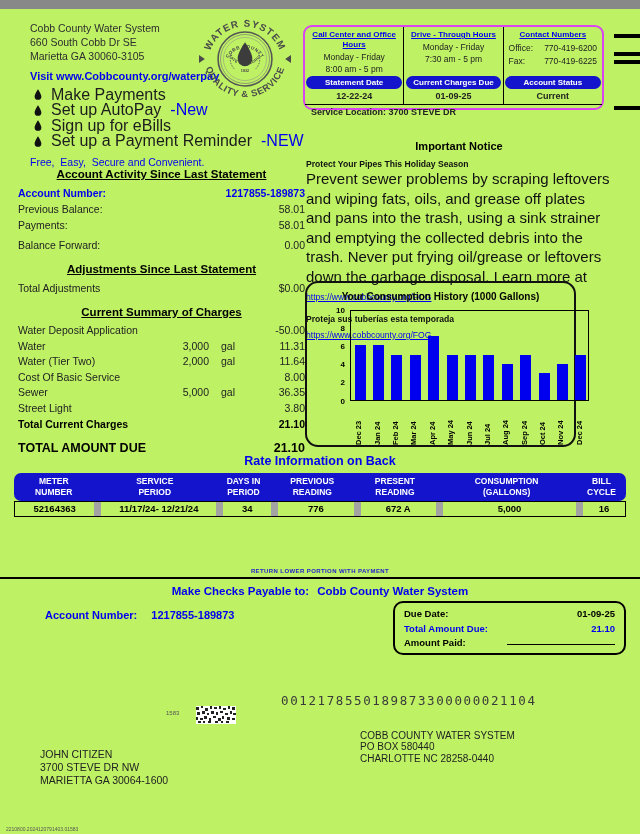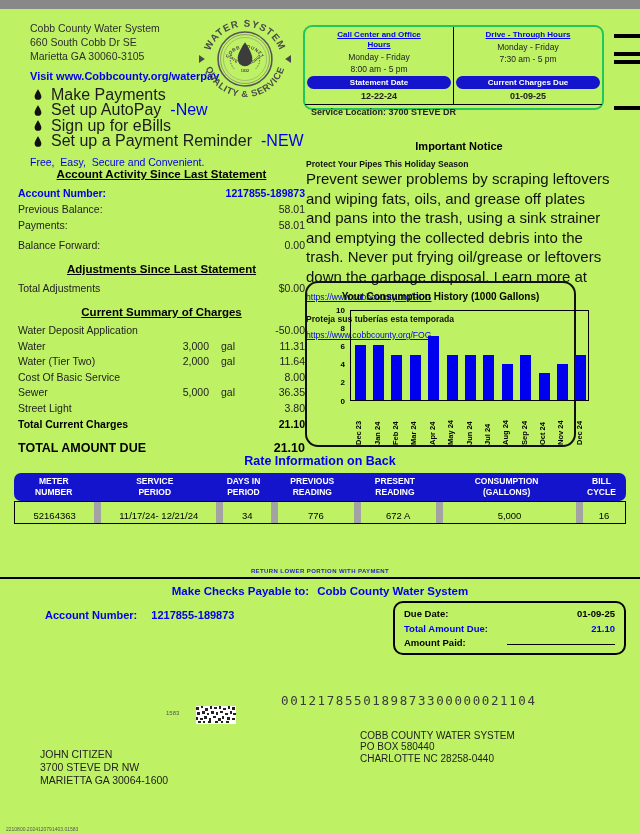--- a/index.html
+++ b/index.html
@@ -8,21 +8,21 @@
           font-family: "Liberation Sans", sans-serif; color: #222; overflow: hidden; }
 
   
   .sender { position: absolute; left: 30px; top: 13px; font-size: 10.5px; line-height: 1.32; color: #2e2e2e; }
   .visit  { color: #0000EE; font-weight: bold; font-size: 11px; margin-top: 5px; }
 
   .logo { position: absolute; left: 196px; top: 3px; overflow: visible; }
 
   
   .infobox { position: absolute; left: 303px; top: 16px; width: 301px; height: 85px;
-             border: 2px solid #22c55e; border-radius: 9px; display: flex; flex-direction: column; }
+             border: 2px solid #d946ef; border-radius: 9px; display: flex; flex-direction: column; }
   .ib-cols { display: flex; flex: 1; }
   .ib-col  { flex: 1; display: flex; flex-direction: column; align-items: center; padding-top: 3px; }
   .ib-col + .ib-col { border-left: 1.5px solid #000; }
   .ib-link { color: #0000EE; text-decoration: underline; font-weight: bold; font-size: 8px;
              text-align: center; line-height: 1.25; max-width: 86px; }
   .ib-link.nowrap { white-space: nowrap; max-width: none; }
   .ib-hours { font-size: 8.5px; line-height: 1.4; text-align: center; margin-top: 2px; }
   .contact-row { display: flex; justify-content: space-between; width: 90%; font-size: 8.5px; margin-top: 3px; }
   .pill { margin-top: auto; width: 97%; background: #1414CC; color: #fff; font-weight: bold;
           font-size: 8px; text-align: center; border-radius: 8px; padding: 2px 0 2.5px; }
@@ -66,21 +66,21 @@
           writing-mode: vertical-rl; transform: rotate(180deg); height: 40px; }
 
   
   .rateinfo { position: absolute; top: 445px; left: 0; width: 640px; text-align: center;
               color: #0000EE; font-weight: bold; font-size: 12.5px; }
   .meter  { position: absolute; left: 14px; top: 464px; width: 612px; }
   .m-head { display: flex; background: #1414CC; border-radius: 7px; color: #fff; font-weight: bold;
             font-size: 8.5px; text-align: center; padding: 3px 0; }
   .m-hcell { display: flex; flex-direction: column; justify-content: center; line-height: 1.3; }
   .m-row  { display: flex; border: 1.5px solid #000; font-size: 9.5px; text-align: center; color: #000; }
-  .m-cell { padding: 8px 0 2px; }
+  .m-cell { padding: 1px 0 2px; font-weight: bold; }
   .m-cell + .m-cell { border-left: 7px solid #a3a3a3; }
 
   
   .stub-note { position: absolute; top: 559px; width: 640px; text-align: center; color: #2222CC;
                font-size: 6px; font-weight: bold; letter-spacing: .4px; }
   .rule { position: absolute; top: 568px; left: 0; width: 640px; height: 2px; background: #000; }
   .payable { position: absolute; top: 576px; width: 640px; text-align: center; color: #0000EE;
              font-weight: bold; font-size: 11.5px; }
   .payable span { margin: 0 4px; }
   .stub-acct { position: absolute; top: 600px; left: 45px; font-size: 11px; font-weight: bold;
@@ -156,20 +156,33 @@
         <div class="ib-value">12-22-24</div>
       </div>
       <div class="ib-col">
         <div class="ib-link nowrap">Drive - Through Hours</div>
         <div class="ib-hours">
           <div>Monday - Friday</div>
           <div>7:30 am - 5 pm</div>
         </div>
         <div class="pill">Current Charges Due</div>
         <div class="ib-value">01-09-25</div>
+      </div>
+      <div class="ib-col">
+        <div class="ib-link nowrap">Contact Numbers</div>
+        <div class="contact-row">
+          <span>Office:</span>
+          <span>770-419-6200</span>
+        </div>
+        <div class="contact-row">
+          <span>Fax:</span>
+          <span>770-419-6225</span>
+        </div>
+        <div class="pill">Account Status</div>
+        <div class="ib-value">Current</div>
       </div>
     </div>
     <div class="ib-service">Service Location: 3700 STEVE DR</div>
   </div>
 
   <div class="promo">
       <div class="promo-item">
         <svg id="drop-proto" width="8" height="11" viewBox="0 0 10 13">
       <path d="M5 0 C5 0 9.2 6.2 9.2 9 A 4.2 4.2 0 1 1 0.8 9 C0.8 6.2 5 0 5 0 Z" fill="#111"></path>
     </svg>

